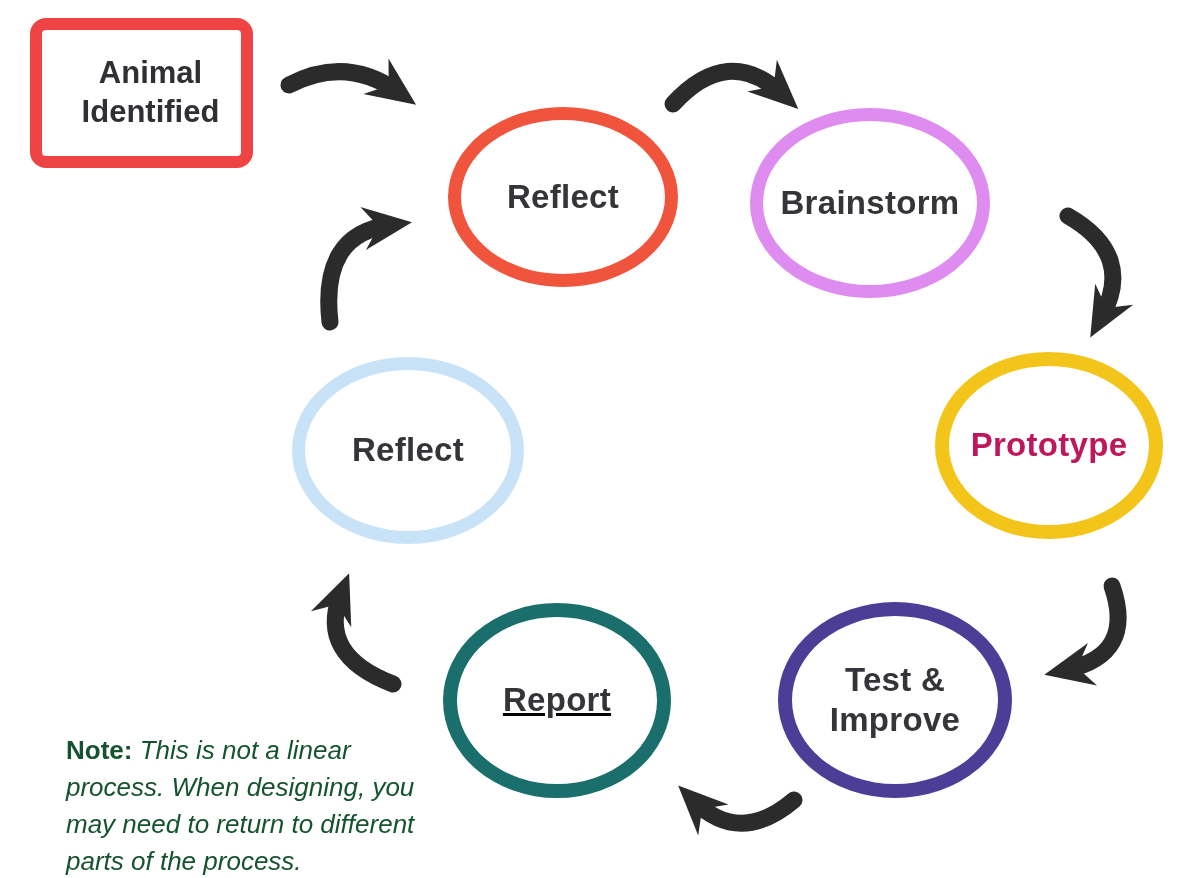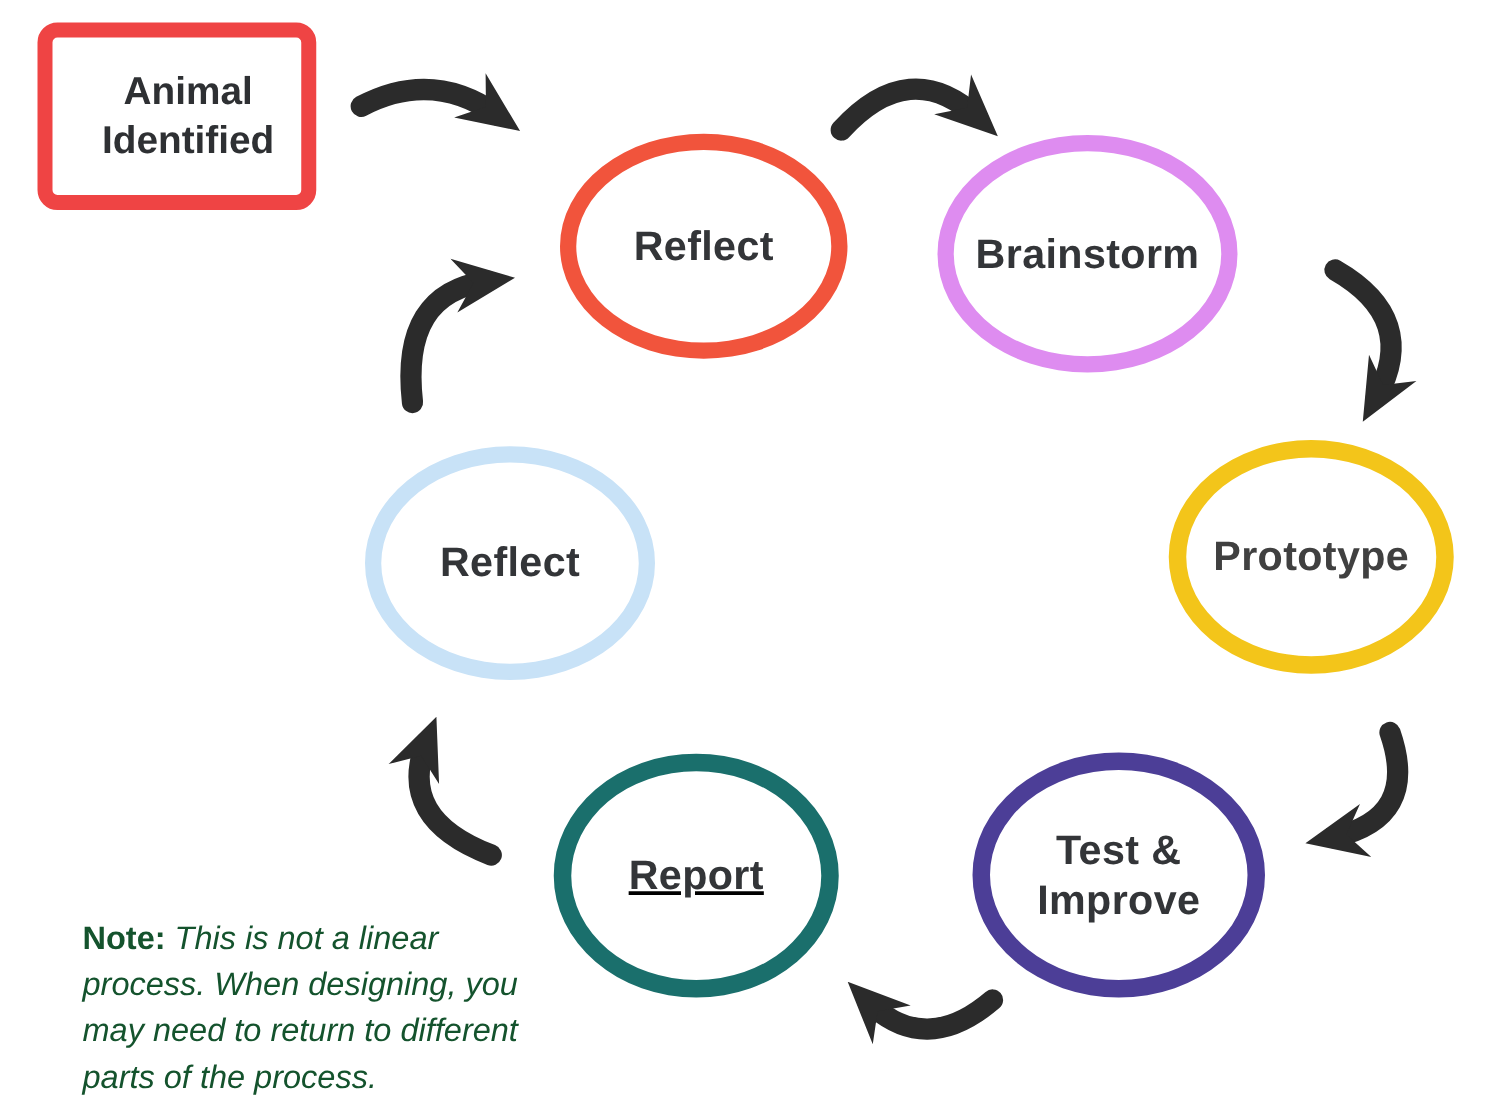--- a/index.html
+++ b/index.html
@@ -56,21 +56,21 @@
   .node .label {
     font-weight: 800;
     font-size: 33px;
     line-height: 1.22;
     color: #333538;
     letter-spacing: 0.3px;
   }
   .node-research  { left: 448px; top: 107px; width: 230px; height: 180px; border: 13px solid #f1543c; }
   .node-brainstorm{ left: 750px; top: 108px; width: 240px; height: 190px; border: 13px solid #de8cf0; }
   .node-prototype { left: 935px; top: 352px; width: 228px; height: 187px; border: 14px solid #f3c51a; }
-  .node-prototype .label { color: #404040; white-space: nowrap; }
+  .node-prototype .label { color: #be185d; white-space: nowrap; }
   .node-test      { left: 778px; top: 602px; width: 234px; height: 196px; border: 14px solid #4c3e97; }
   .node-test .label { width: 165px; }
   .node-report    { left: 443px; top: 603px; width: 228px; height: 195px; border: 14px solid #1a6f6c; text-decoration: underline; }
   .node-reflect   { left: 292px; top: 357px; width: 232px; height: 187px; border: 13px solid #c8e2f7; }
   .note {
     position: absolute;
     left: 66px; top: 732px;
     width: 378px;
     font-size: 26px;
     line-height: 1.42;

